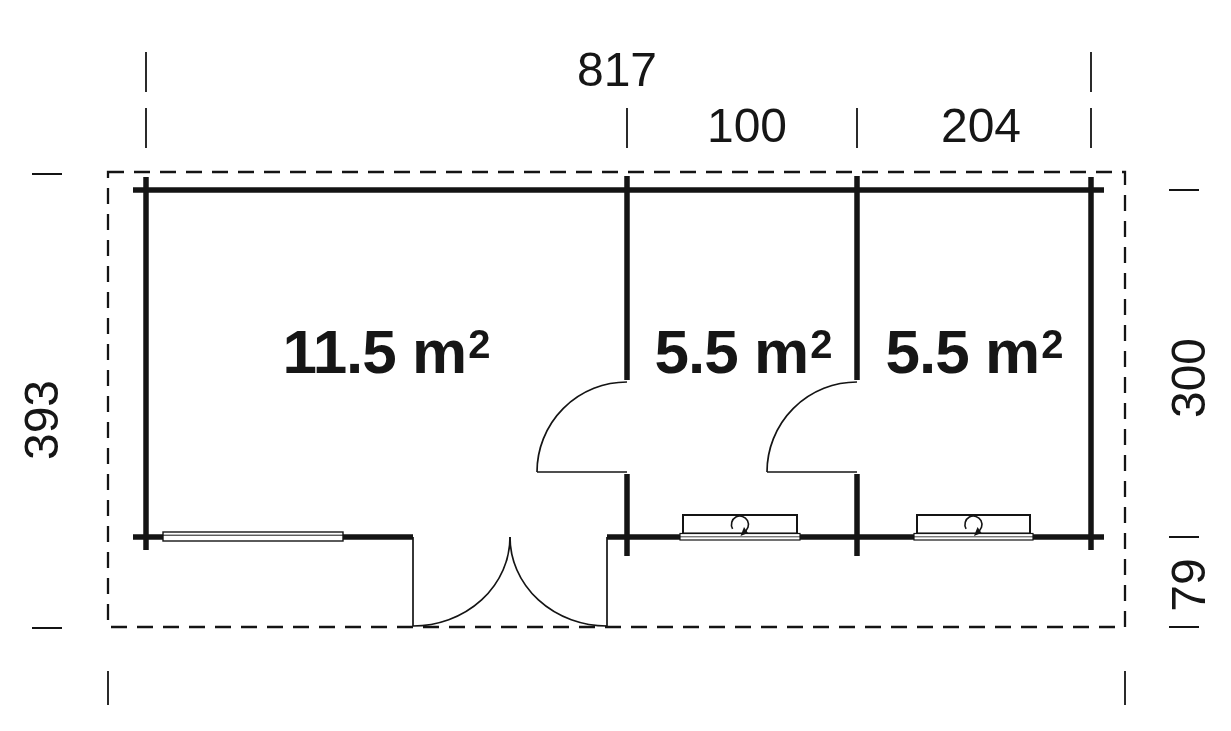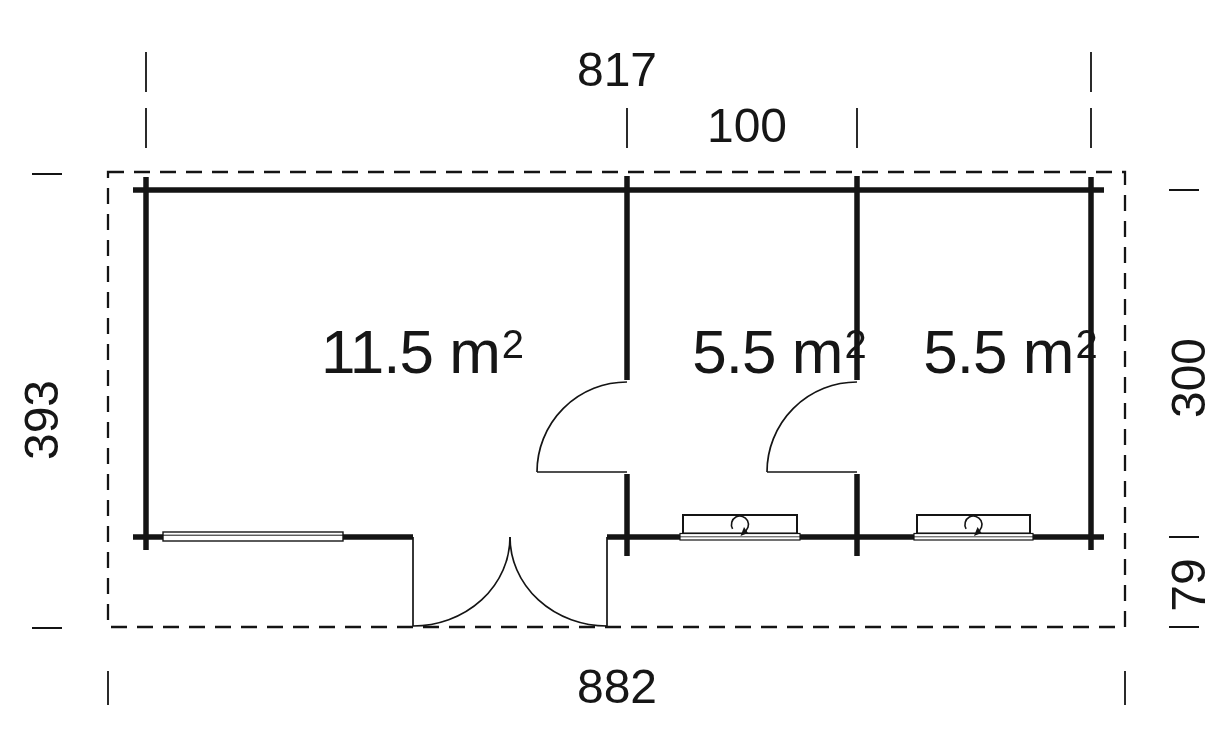--- a/index.html
+++ b/index.html
@@ -8,21 +8,21 @@
     background:var(--bg,#fff);overflow:hidden;
     font-family:"Liberation Sans",sans-serif;color:#161616;
   }
   .stage svg{position:absolute;left:0;top:0;}
   .lbl{
     position:absolute;white-space:nowrap;line-height:1;
     transform:translate(-50%,-50%);
   }
   .dim{font-size:48px;font-weight:400;letter-spacing:0;}
   .rot{transform:translate(-50%,-50%) rotate(-90deg);}
-  .room-label{font-size:62px;font-weight:400;letter-spacing:-1px;margin-left:36px;}
+  .room-label{font-size:62px;font-weight:700;letter-spacing:-1px;}
   .room-label sup{font-size:40px;vertical-align:15px;line-height:0;margin-left:2px;}
   .stroke{stroke:var(--line,#141414);}
 </style>
 </head>
 <body>
 
 <div class="stage">
 
   <svg width="1231" height="731" viewBox="0 0 1231 731">
 
@@ -86,22 +86,22 @@
       <path d="M146 52 V92 M1091 52 V92"></path>
       <path d="M146 108 V148 M627 108 V148 M857 108 V148 M1091 108 V148"></path>
       <path d="M32 174 H62 M32 628 H62"></path>
       <path d="M1169 190 H1199 M1169 537 H1199 M1169 627 H1199"></path>
       <path d="M108 671 V705 M1125 671 V705"></path>
     </g>
   </svg>
 
   <div class="lbl dim" style="left:617px;top:70px">817</div>
   <div class="lbl dim" style="left:747px;top:126px">100</div>
+  <div class="lbl dim" style="left:981px;top:126px">204</div>
   <div class="lbl dim rot" style="left:42px;top:420px">393</div>
   <div class="lbl dim rot" style="left:1189px;top:378px">300</div>
   <div class="lbl dim rot" style="left:1189px;top:585px">79</div>
-  <div class="lbl dim" style="left:617px;top:687px">882</div>
 
   <div class="lbl room-label" style="left:386px;top:352px"><span>11.5 m</span><sup>2</sup></div>
   <div class="lbl room-label" style="left:743px;top:352px"><span>5.5 m</span><sup>2</sup></div>
   <div class="lbl room-label" style="left:974px;top:352px"><span>5.5 m</span><sup>2</sup></div>
 
 </div>
 
 </body></html>

